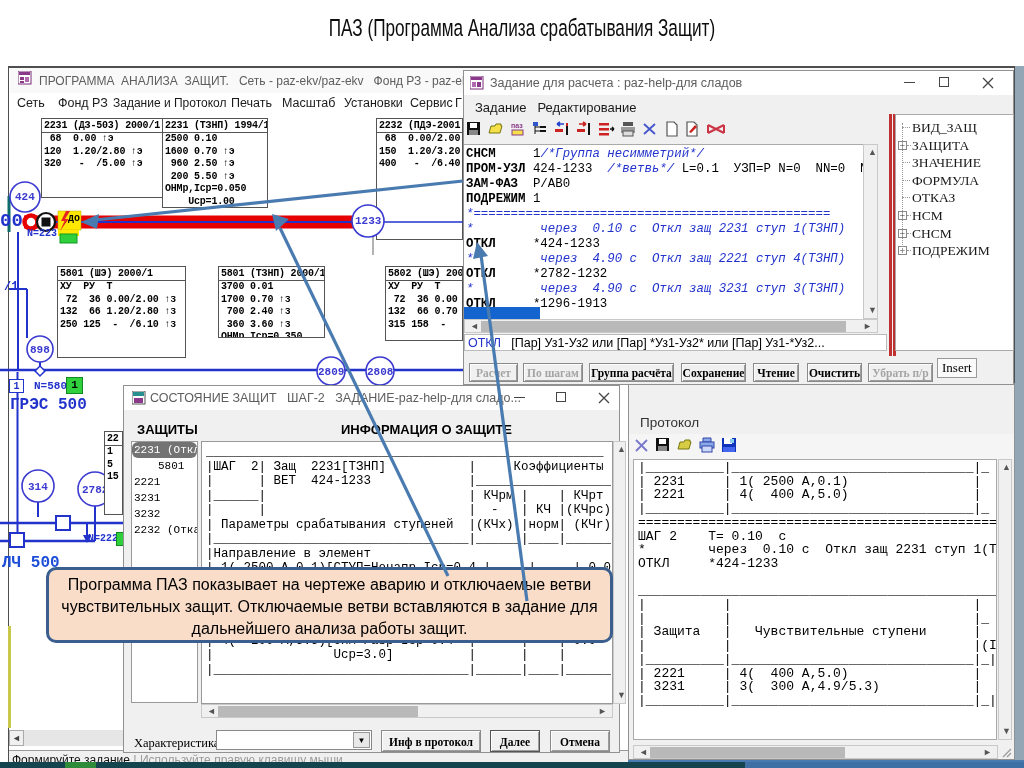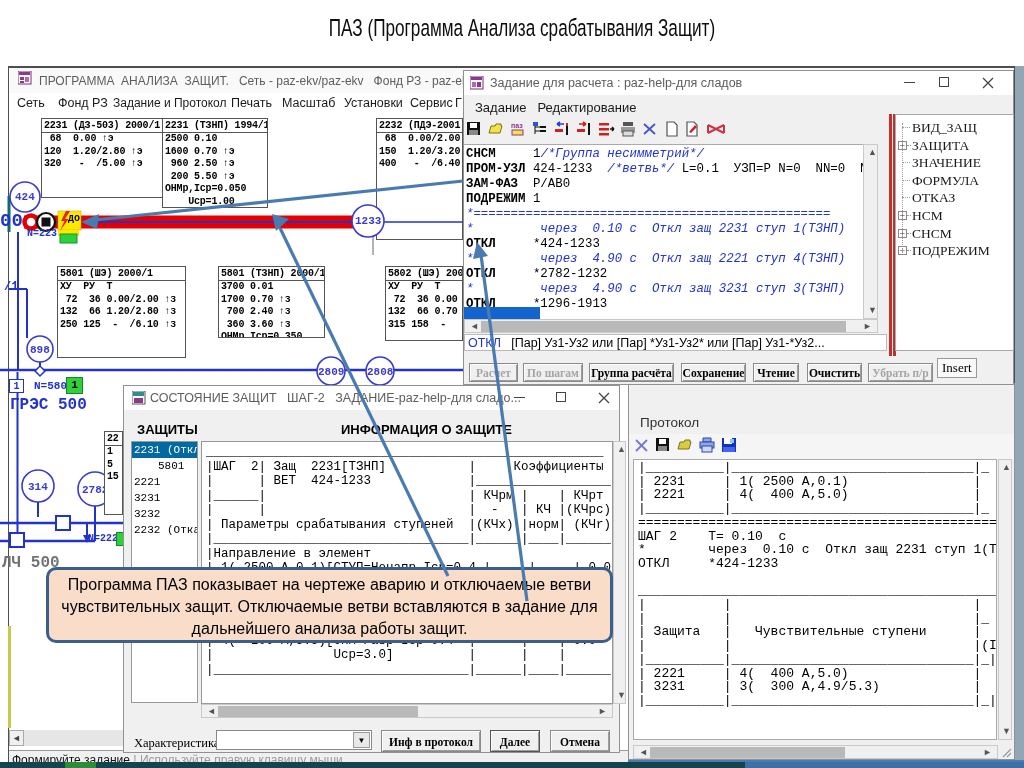--- a/index.html
+++ b/index.html
@@ -13,21 +13,21 @@
 .tbl pre{padding:0 2px;font:inherit;letter-spacing:inherit;}
 .win{position:absolute;background:#f0f0f0;border:1px solid #919191;}
 .tbar{position:absolute;left:0;top:0;right:0;height:24px;background:#fff;color:#5d5d5d;font-size:12.5px;}
 .tbar .ttl{position:absolute;left:26px;top:5px;white-space:nowrap;}
 .wbtn{position:absolute;top:0;width:14px;height:14px;color:#333;}
 .btn{position:absolute;background:#f0f0f0;border:1px solid #8a8a8a;box-shadow:inset 1px 1px 0 #fdfdfd, inset -1px -1px 0 #9d9d9d;font:bold 11.5px/14px "Liberation Serif",serif;text-align:center;color:#000;padding-top:2px;white-space:nowrap;overflow:hidden;}
 .btn.dis{color:#a5a5a5;}
 .scrl{position:absolute;background:#f0f0f0;border:1px solid #c9c9c9;}
 .thumb{position:absolute;background:#cdcdcd;}
 .sarr{position:absolute;color:#555;font-size:9px;line-height:9px;}
-.bluesel{background:#0369a1;color:#fff;}
+.bluesel{background:#737373;color:#fff;border-radius:6px;}
 .blue{color:#2030c8;}
 .c-com{color:#2233cc;font-style:italic;}
 </style></head>
 <body>
 
 <div class="abs" style="left:10px;top:14px;width:1024px;text-align:center;">
  <span style="display:inline-block;transform:scaleX(0.70);transform-origin:center;font-size:24.5px;color:#0d0d0d;letter-spacing:0px;">ПАЗ (Программа Анализа срабатывания Защит)</span>
 </div>
 
 <div class="abs" id="mainwin" style="left:8px;top:66px;width:1007px;height:700px;border:1px solid #4e4e4e;border-top:2px solid #4e4e4e;background:#fff;">
@@ -115,21 +115,21 @@
  <div class="abs mono blue" style="left:82px;top:485px;font:bold 11px/11px 'Liberation Mono';color:#3a3ad0;">2782</div>
  <div class="abs mono" style="left:0px;top:212px;font:bold 19px/19px 'Liberation Mono';color:#2233cc;">00</div>
  <div class="abs mono" style="left:27px;top:229px;font:bold 10px/10px 'Liberation Mono';color:#2233cc;">N=223</div>
  <div class="abs mono" style="left:4px;top:281px;font:bold 12px/12px 'Liberation Mono';color:#2233cc;">/1</div>
  <div class="abs mono" style="left:9px;top:379px;width:15px;height:14px;border:1px solid #2233cc;background:#fff;font:bold 10px/13px 'Liberation Mono';color:#2233cc;text-align:center;">1</div>
  <div class="abs mono" style="left:34px;top:381px;font:bold 11px/11px 'Liberation Mono';color:#2233cc;">N=580</div>
  <div class="abs mono" style="left:66px;top:377px;width:17px;height:17px;border:1px solid #118822;background:#2fd03c;font:bold 11px/15px 'Liberation Mono';color:#000;text-align:center;">1</div>
  <div class="abs mono" style="left:10px;top:397px;font:bold 16px/16px 'Liberation Mono';color:#2233cc;">ГРЭС 500</div>
  <div class="abs mono" style="left:88px;top:534px;font:bold 10px/10px 'Liberation Mono';color:#2233cc;">N=222</div>
  <div class="abs mono" style="left:116px;top:532px;width:15px;height:14px;border:1px solid #118822;background:#2fd03c;"></div>
- <div class="abs mono" style="left:2px;top:555px;font:bold 16px/16px 'Liberation Mono';color:#737373;">ЛЧ 500</div>
+ <div class="abs mono" style="left:2px;top:555px;font:bold 16px/16px 'Liberation Mono';color:#1d4ed8;">ЛЧ 500</div>
 
  <div class="tbl" style="left:41px;top:118px;width:122px;height:80px;">
   <div class="hd">2231 (ДЗ-503) 2000/1</div>
   <pre> 68  0.00 ↑э
 120  1.20/2.80 ↑э
 320   -  /5.00 ↑э</pre>
  </div>
  <div class="tbl" style="left:162px;top:118px;width:106px;height:90px;">
   <div class="hd">2231 (ТЗНП) 1994/1</div>
   <pre>2500 0.10

